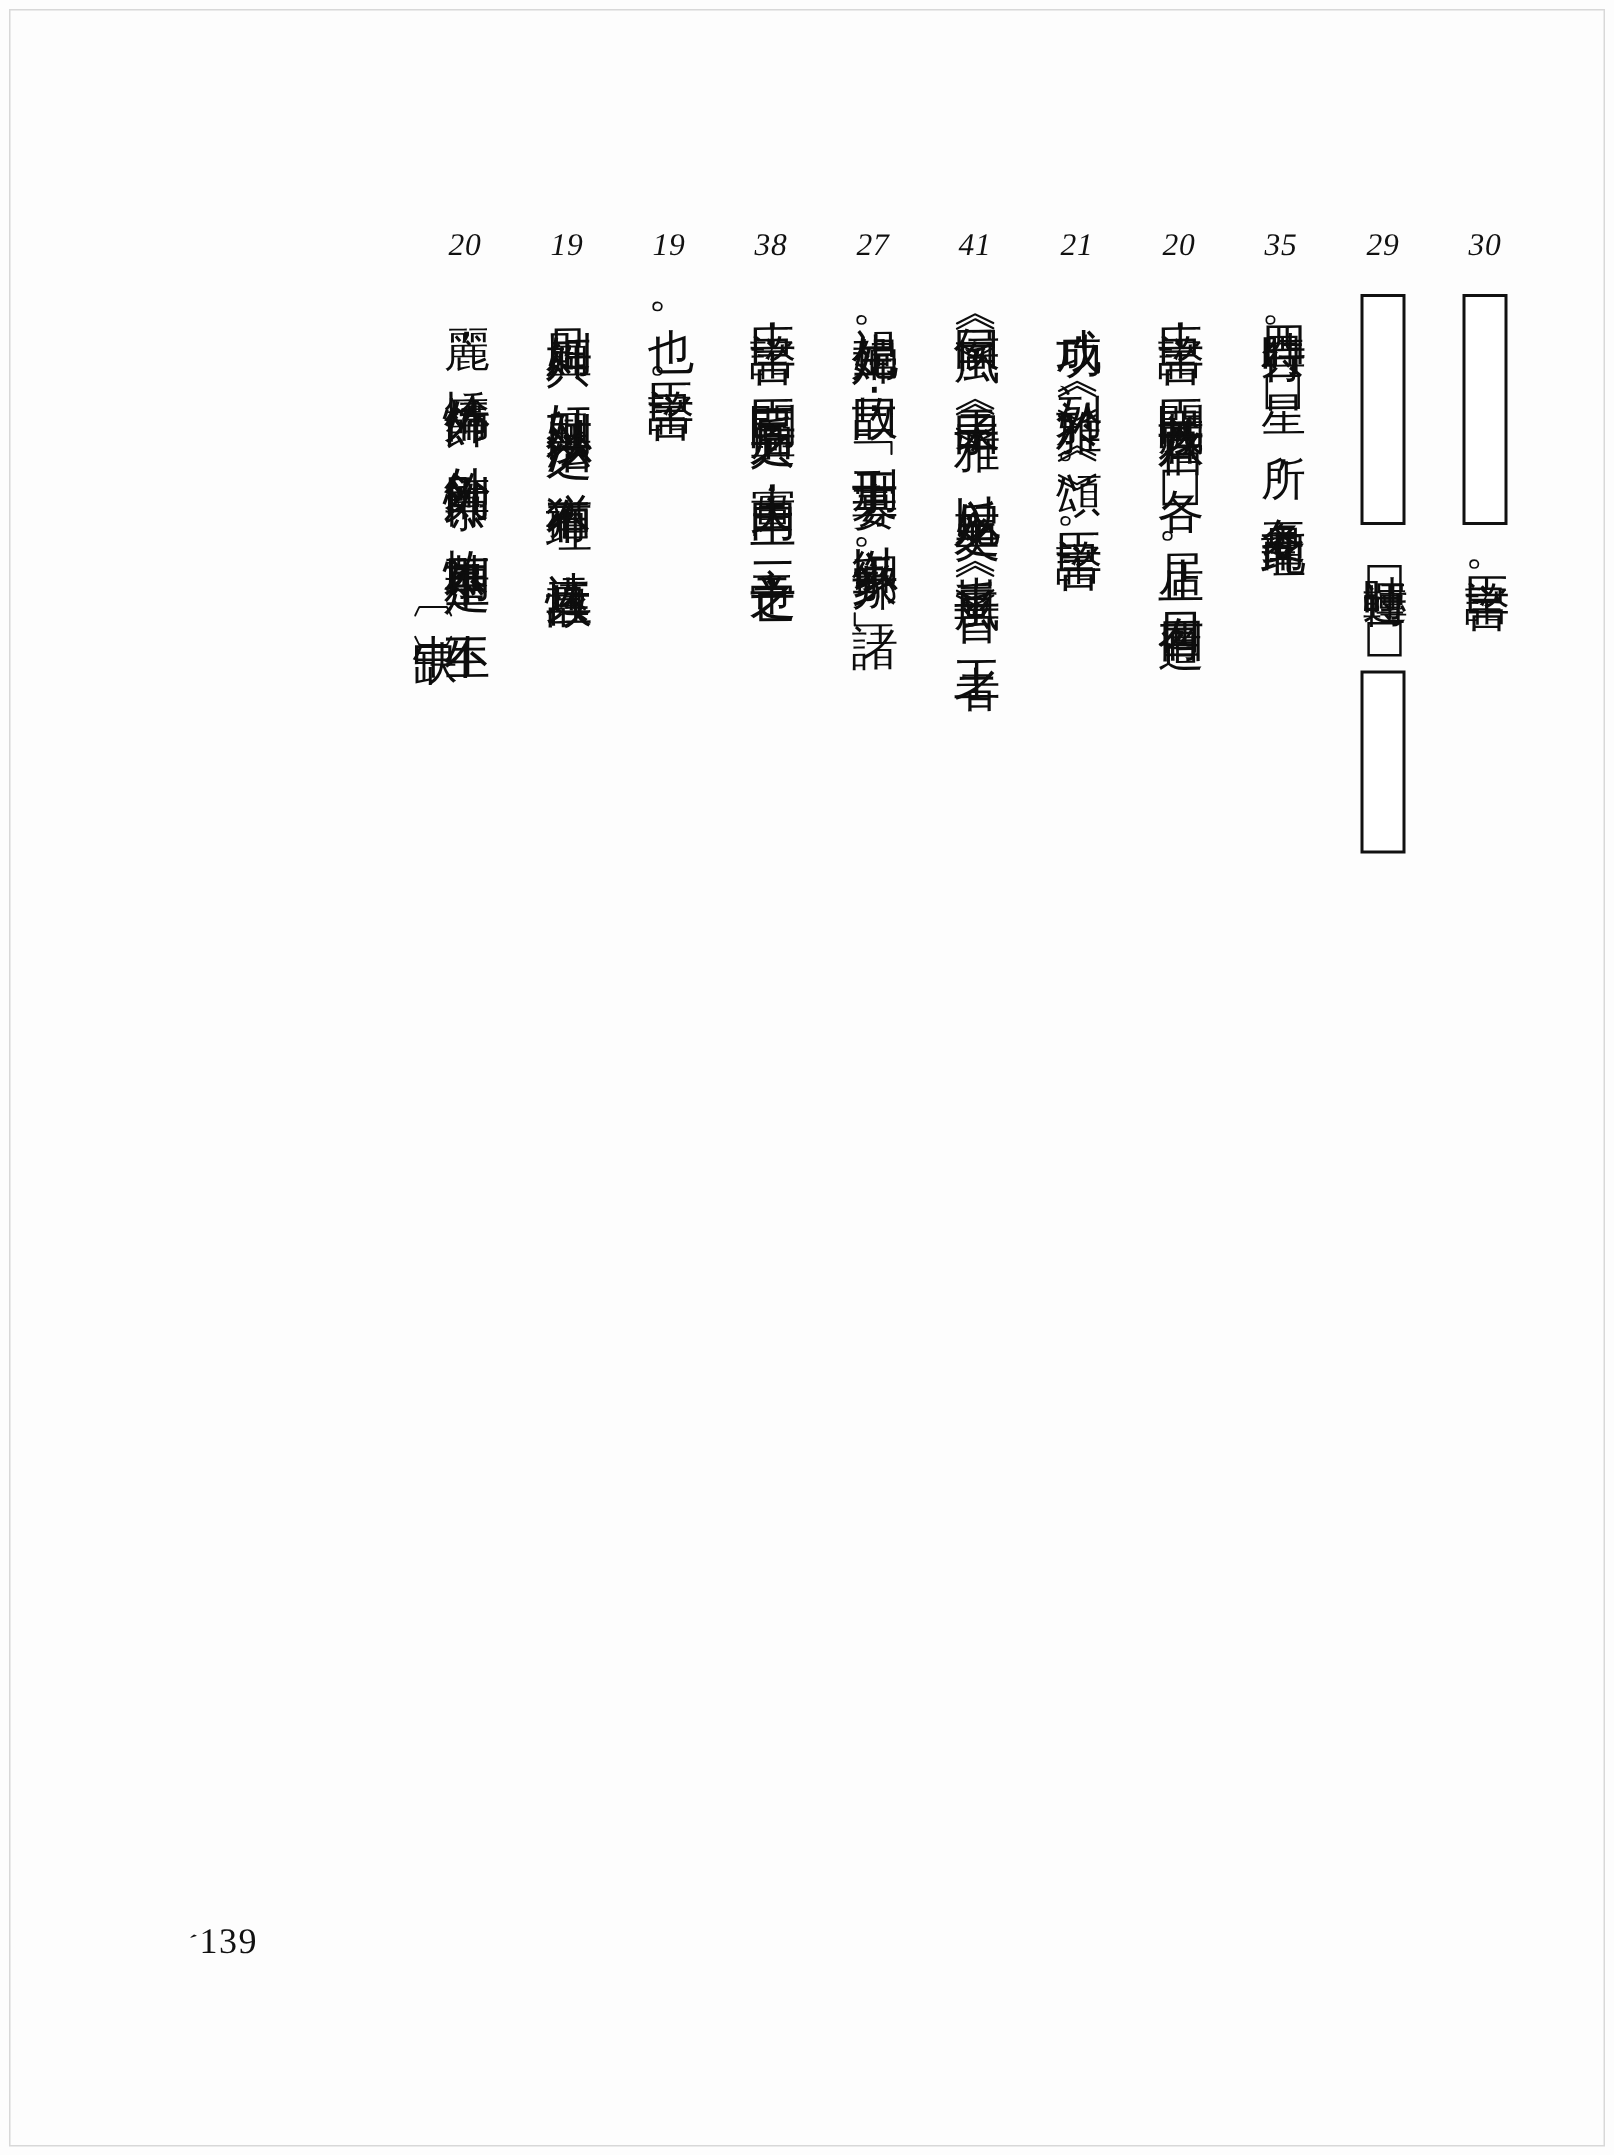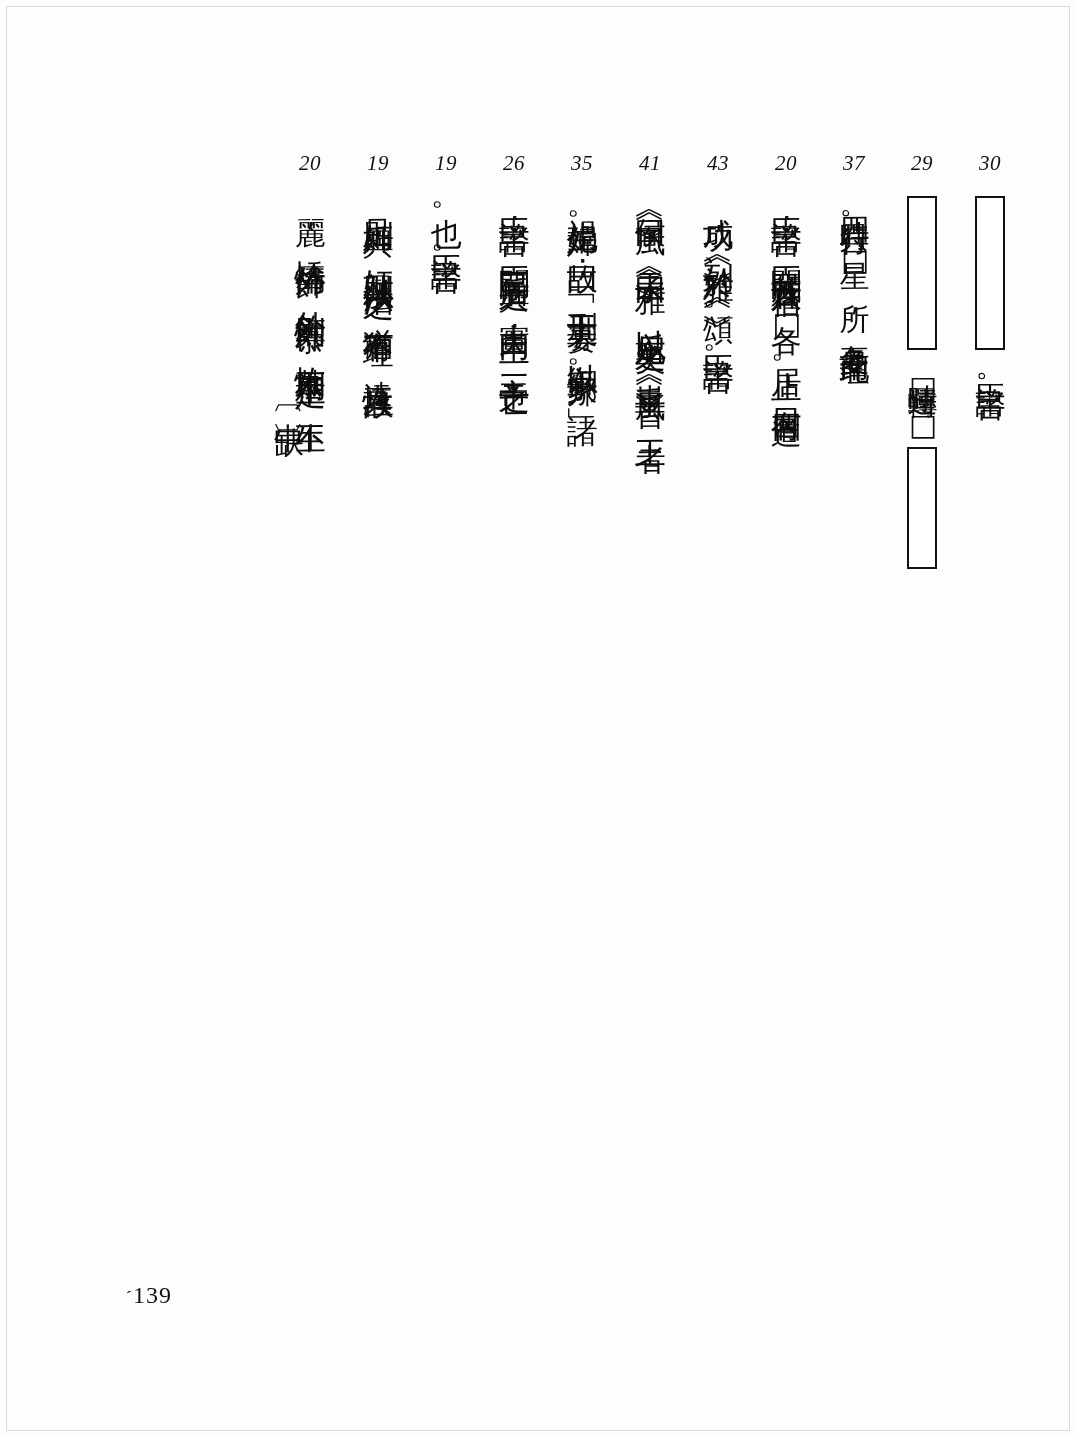--- a/index.html
+++ b/index.html
@@ -125,46 +125,46 @@
       <div class="col-num">19</div>
       <div class="col-text">足則奸興,奸興則以法治之,猶有不理,遠真性故</div>
     </div>
 
     <div class="column">
       <div class="col-num">19</div>
       <div class="col-text">也。臣諮言。</div>
     </div>
 
     <div class="column">
-      <div class="col-num">26</div>
+      <div class="col-num">38</div>
       <div class="col-text">臣諮言:臣聞三后之興,實由內主;三帝之亡,</div>
     </div>
 
     <div class="column">
-      <div class="col-num">35</div>
+      <div class="col-num">27</div>
       <div class="col-text">禍生妃婦。故曰:「刑于寡妻,以御乎家邦。」諸</div>
     </div>
 
     <div class="column">
       <div class="col-num">41</div>
       <div class="col-text">侯曰《風》,天子曰《雅》,以后妃之美,豈乎《風》首,王者</div>
     </div>
 
     <div class="column">
-      <div class="col-num">43</div>
+      <div class="col-num">21</div>
       <div class="col-text">成功,列於《雅》、《頌》。臣諮言。</div>
     </div>
 
     <div class="column">
       <div class="col-num">20</div>
       <div class="col-text">臣諮言:臣聞歲首廿八宿,各□居止。日有四道,</div>
     </div>
 
     <div class="column">
-      <div class="col-num">37</div>
+      <div class="col-num">35</div>
       <div class="col-text shorter">四時異行。星□所,冬夏南北理</div>
     </div>
 
     <div class="column">
       <div class="col-num">29</div>
       <div class="blank-strip strip-tall"></div>
       <div class="note">時運轉□□</div>
       <div class="blank-strip strip-mid"></div>
     </div>
 

